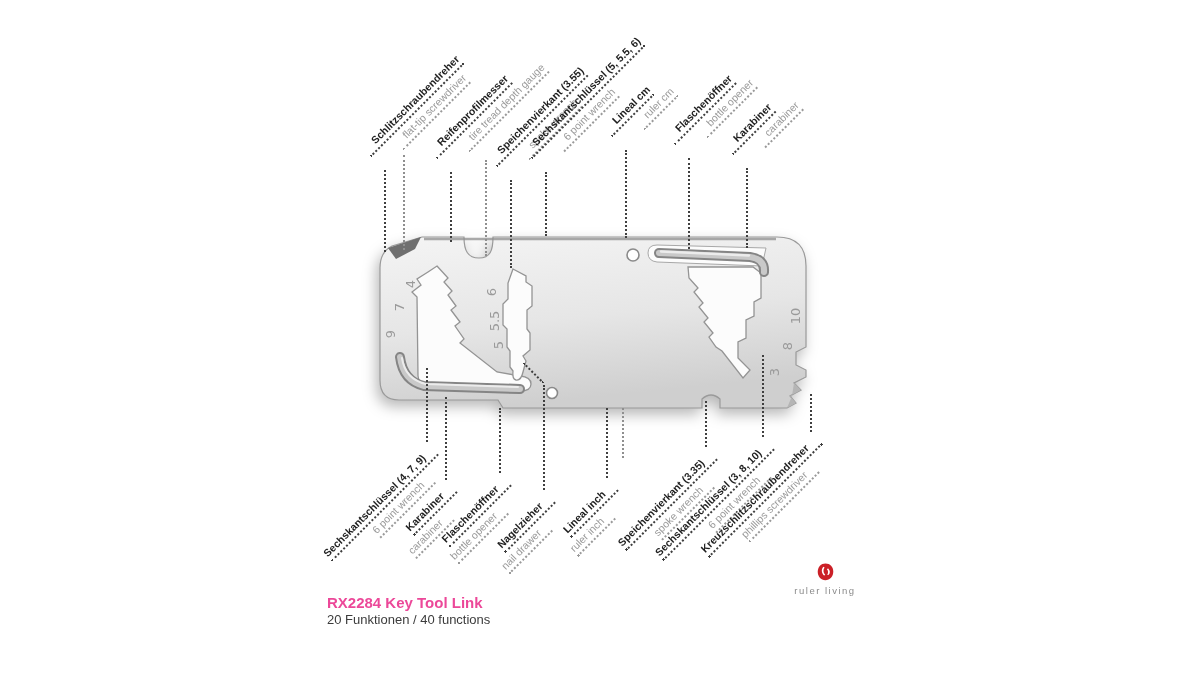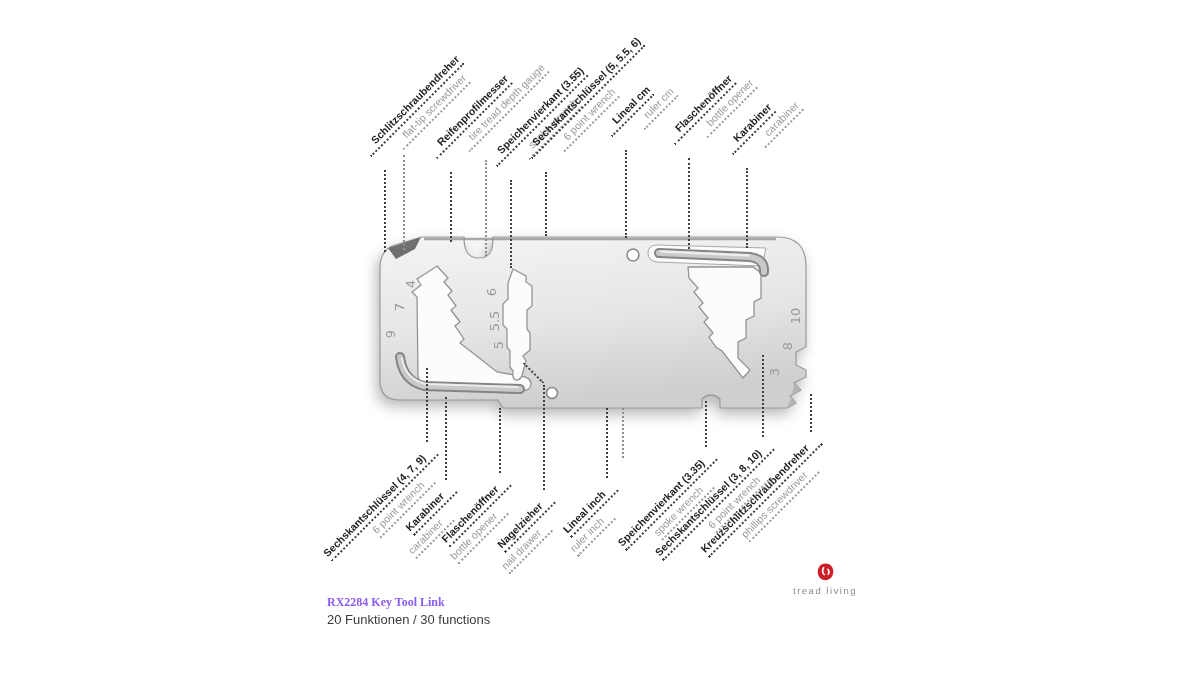--- a/index.html
+++ b/index.html
@@ -20,21 +20,21 @@
   .en{display:inline-block;font-size:10.5px;color:#9b9b9b;
       border-bottom:2px dotted #9a9a9a;padding-bottom:1px;}
   .rot .de{padding-left:12px;}
   .rot .en{padding-left:10px;}
   .rot .l2{margin-left:28px;}
   .rotb .de{padding-right:12px;}
   .rotb .en{padding-right:10px;}
   .rotb .l2{margin-right:22px;}
   
   .prod{position:absolute;left:327px;top:594px;}
-  .prod .t1{font-size:12px;font-weight:bold;color:#8b5cf6;line-height:17px;font-family:Liberation Serif, serif;}
+  .prod .t1{font-size:15px;font-weight:bold;color:#ec4899;line-height:17px;}
   .prod .t2{font-size:13px;color:#3c3c3c;line-height:17px;}
   .brand{position:absolute;left:735px;top:563px;width:180px;text-align:center;}
   .brand .icon{display:block;margin:0 auto 4px auto;width:17px;height:18px;}
   .brand .word{font-family:"Liberation Serif",serif;font-size:18px;letter-spacing:3.5px;
                color:#35333f;line-height:18px;}
   .brand .reg{font-size:8px;vertical-align:super;letter-spacing:0;color:#35333f;}
   .brand .tag{font-size:9.5px;letter-spacing:1.5px;color:#8b8b8b;margin-top:3px;}
 </style>
 </head>
 <body>
@@ -222,26 +222,26 @@
   </div>
   <div class="lab" style="left:810px;top:432px">
     <div class="rotb">
       <div class="l1"><span class="de">Kreuzschlitzschraubendreher</span></div>
       <div class="l2"><span class="en">phillips screwdriver</span></div>
     </div>
   </div>
 
   <div class="prod">
     <div class="t1">RX2284 Key Tool Link</div>
-    <div class="t2">20 Funktionen / 30 functions</div>
+    <div class="t2">20 Funktionen / 40 functions</div>
   </div>
 
   <div class="brand">
     <svg class="icon" viewBox="0 0 20 22">
       <path d="M 10 0.5 C 15.5 0.5 19.5 4.5 19.5 10.5 C 19.5 16.5 15.3 21 9.8 21
                C 4.3 21 0.5 16.5 0.5 10.6 C 0.5 4.6 4.5 0.5 10 0.5 Z" fill="#cb2027"></path>
       <path d="M 7.2 4.5 Q 3.6 9.5 7.5 14.8 Q 8.6 16 9.6 14.4 Q 5.8 9.9 8.9 5.4 Z" fill="#ffffff"></path>
       <path d="M 11.6 7.2 Q 14.3 10.2 12.2 14.6 Q 13.8 15.3 15.1 12.4 Q 16 9.4 13.4 6.6 Z" fill="#ffffff"></path>
     </svg>
-    <div class="tag">tread living</div>
+    <div class="tag">ruler living</div>
   </div>
 
 </div>
 
 </body></html>

